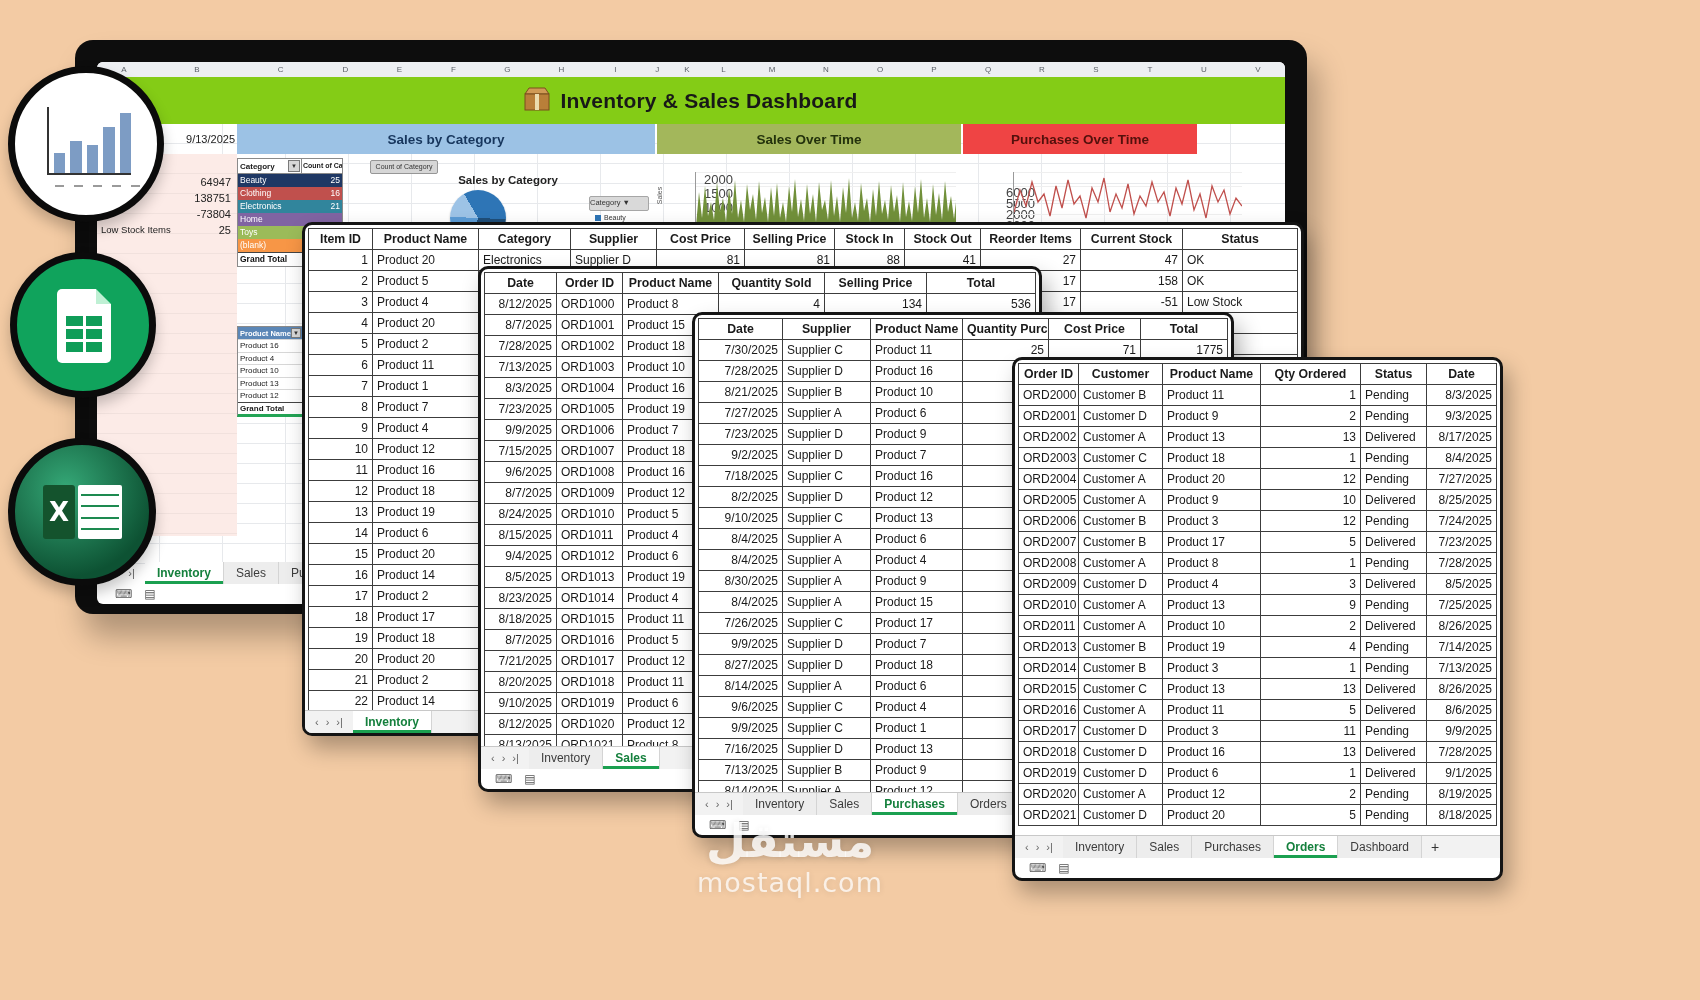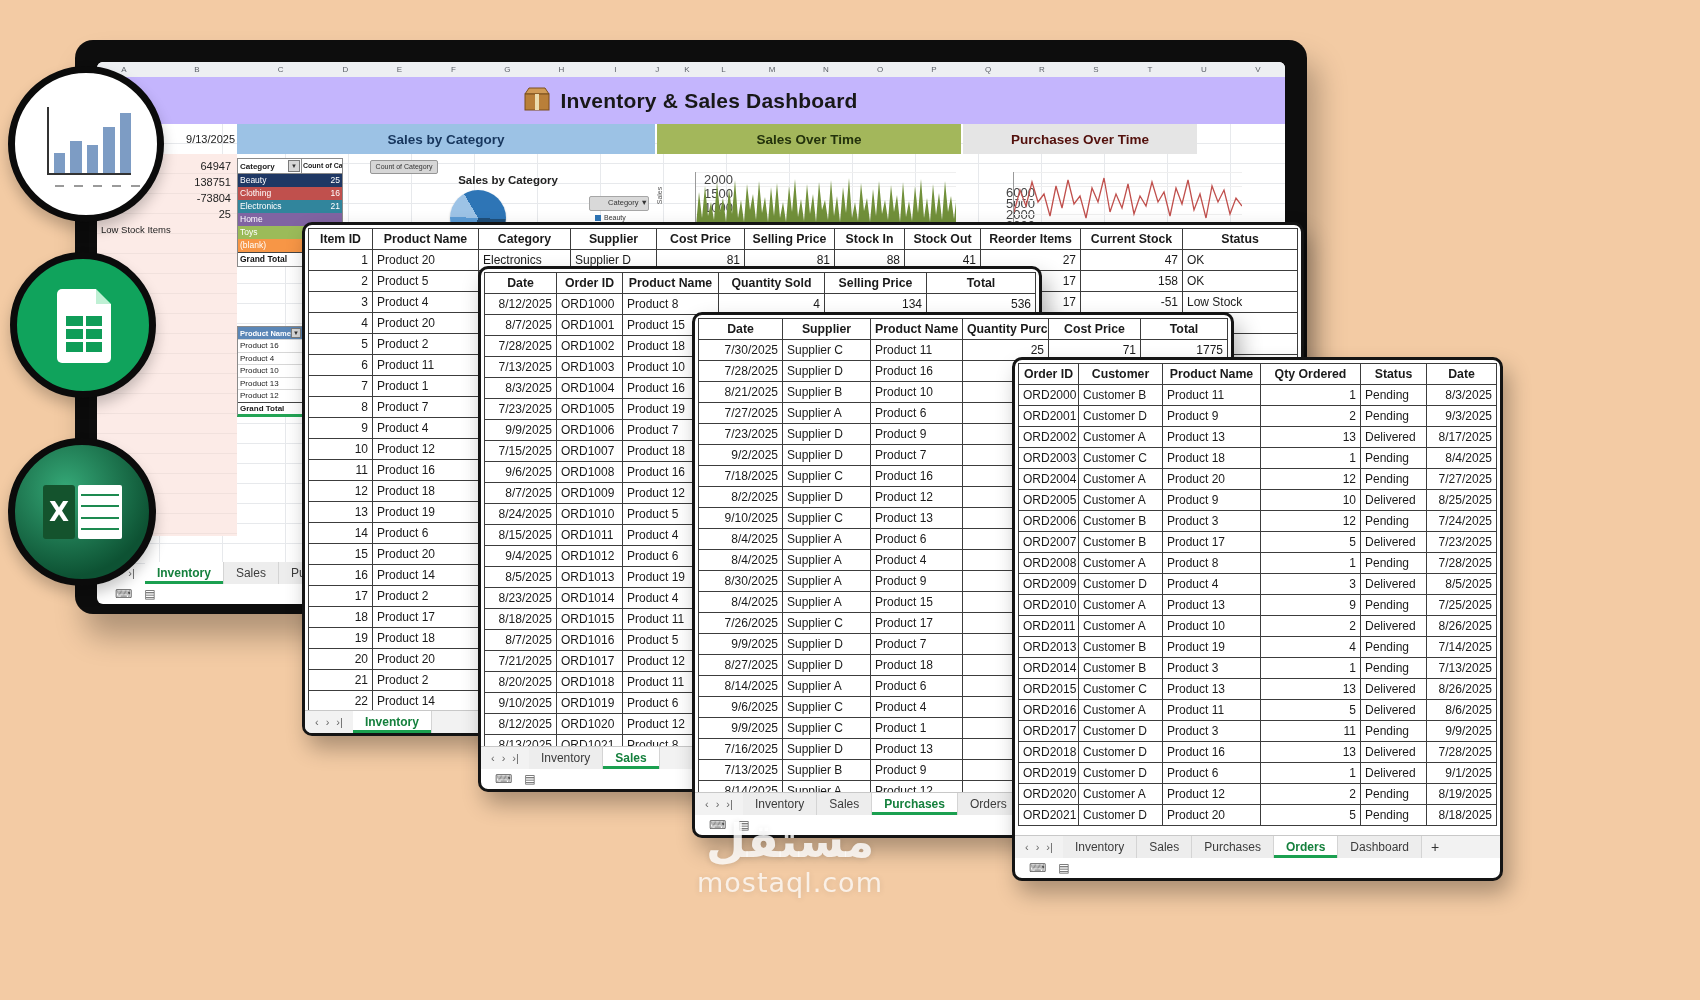--- a/index.html
+++ b/index.html
@@ -15,33 +15,33 @@
     background:repeating-linear-gradient(to bottom,transparent 0 19px,#e7e9ec 19px 20px),
                repeating-linear-gradient(to right,transparent 0 62px,#e7e9ec 62px 63px);}
   .colhdr{position:absolute;left:0;top:0;right:0;height:15px;background:#edeff2;
           border-bottom:1px solid #cfd3d8;display:flex;align-items:center;}
   .colhdr span{flex:1;text-align:center;font-size:8px;color:#5a5f66;}
   .colhdr span:nth-child(2){flex:1.7;}
   .colhdr span:nth-child(3){flex:1.4;}
   .colhdr span:nth-child(10){flex:.55;}
   .colhdr span:nth-child(11){flex:.55;}
   .colhdr span:nth-child(12){flex:.8;}
-  .titleband{position:absolute;left:0;top:15px;right:0;height:47px;background:#c4b5fd;
+  .titleband{position:absolute;left:0;top:15px;right:0;height:47px;background:#84cc16;
              display:flex;align-items:center;justify-content:center;gap:10px;}
   .titleband .ttl{font-size:21px;font-weight:bold;color:#181818;letter-spacing:.2px;}
   .secrow{position:absolute;top:62px;height:30px;display:flex;align-items:center;justify-content:center;
           font-size:13.5px;font-weight:bold;}
   .sec-date{position:absolute;top:62px;left:50px;width:88px;height:30px;line-height:30px;
             text-align:right;font-size:11px;font-weight:normal;color:#222;}
   .sec-blue{left:140px;width:418px;background:#9cc2e5;color:#17365d;}
   .sec-green{left:560px;width:304px;background:#a3b75b;color:#23320c;}
-  .sec-red{left:866px;width:234px;background:#e5e5e5;color:#53100c;}
+  .sec-red{left:866px;width:234px;background:#ef4444;color:#53100c;}
   .pinkpanel{position:absolute;left:0;top:92px;width:140px;height:382px;background:#fcebe7;
     background-image:repeating-linear-gradient(to bottom,transparent 0 19px,rgba(0,0,0,.045) 19px 20px);}
-  .kpis{position:absolute;top:4px;left:0;right:6px;}
+  .kpis{position:absolute;top:20px;left:0;right:6px;}
   .kpis div{height:16px;line-height:16px;text-align:right;font-size:11px;color:#222;}
   .lowstock{position:absolute;left:4px;top:70px;font-size:9.5px;color:#222;white-space:nowrap;}
 
   
   .pivot{position:absolute;left:140px;top:96px;width:104px;background:#fff;border:1px solid #8a8a8a;}
   .pivot-hdr{display:flex;height:14px;border-bottom:1px solid #8a8a8a;}
   .pivot-hdr .ph1{width:60px;display:flex;align-items:center;justify-content:space-between;
                   font-size:8px;font-weight:bold;padding:0 1px 0 2px;border-right:1px solid #8a8a8a;}
   .pivot-hdr .ph2{flex:1;font-size:7px;font-weight:bold;line-height:14px;overflow:hidden;white-space:nowrap;padding-left:1px;}
   .dropbox{width:10px;height:10px;background:#d8d8d8;border:1px solid #7a7a7a;font-size:6px;
@@ -54,21 +54,21 @@
             border:1px solid #969696;border-radius:2px;font-size:7px;line-height:11px;text-align:center;
             color:#333;overflow:hidden;white-space:nowrap;}
 
   
   .pietitle{position:absolute;left:300px;top:112px;width:222px;text-align:center;
             font-size:11.5px;font-weight:bold;color:#222;}
   .pie{position:absolute;left:353px;top:128px;width:56px;height:56px;border-radius:50%;
        background:conic-gradient(from -30deg,#2e75b6 0 34%,#1f4e79 34% 62%,#5b9bd5 62% 84%,#9dc3e6 84% 100%);
        box-shadow:0 1px 2px rgba(0,0,0,.25);}
   .legendbtn{position:absolute;left:492px;top:134px;width:58px;height:13px;background:#d9d9d9;
-             border:1px solid #a6a6a6;border-radius:2px;font-size:7.5px;line-height:12px;text-align:right;color:#333;}
+             border:1px solid #a6a6a6;border-radius:2px;font-size:7.5px;line-height:12px;text-align:left;color:#333;}
   .legenditem{position:absolute;left:498px;top:152px;font-size:7px;color:#333;display:flex;align-items:center;gap:3px;}
   .legenditem i{width:6px;height:6px;background:#2e75b6;display:inline-block;}
 
   
   .gchart{position:absolute;left:560px;top:96px;width:302px;height:132px;}
   .rchart{position:absolute;left:866px;top:96px;width:290px;height:140px;}
   .ticks span{display:block;text-align:right;font-size:13px;color:#444;padding-left:41px;}
   .gchart .ticks{position:absolute;left:6px;top:14px;width:26px;}
   .gchart .ticks span{height:14px;}
   .rchart .ticks{position:absolute;left:2px;top:27px;width:42px;}

